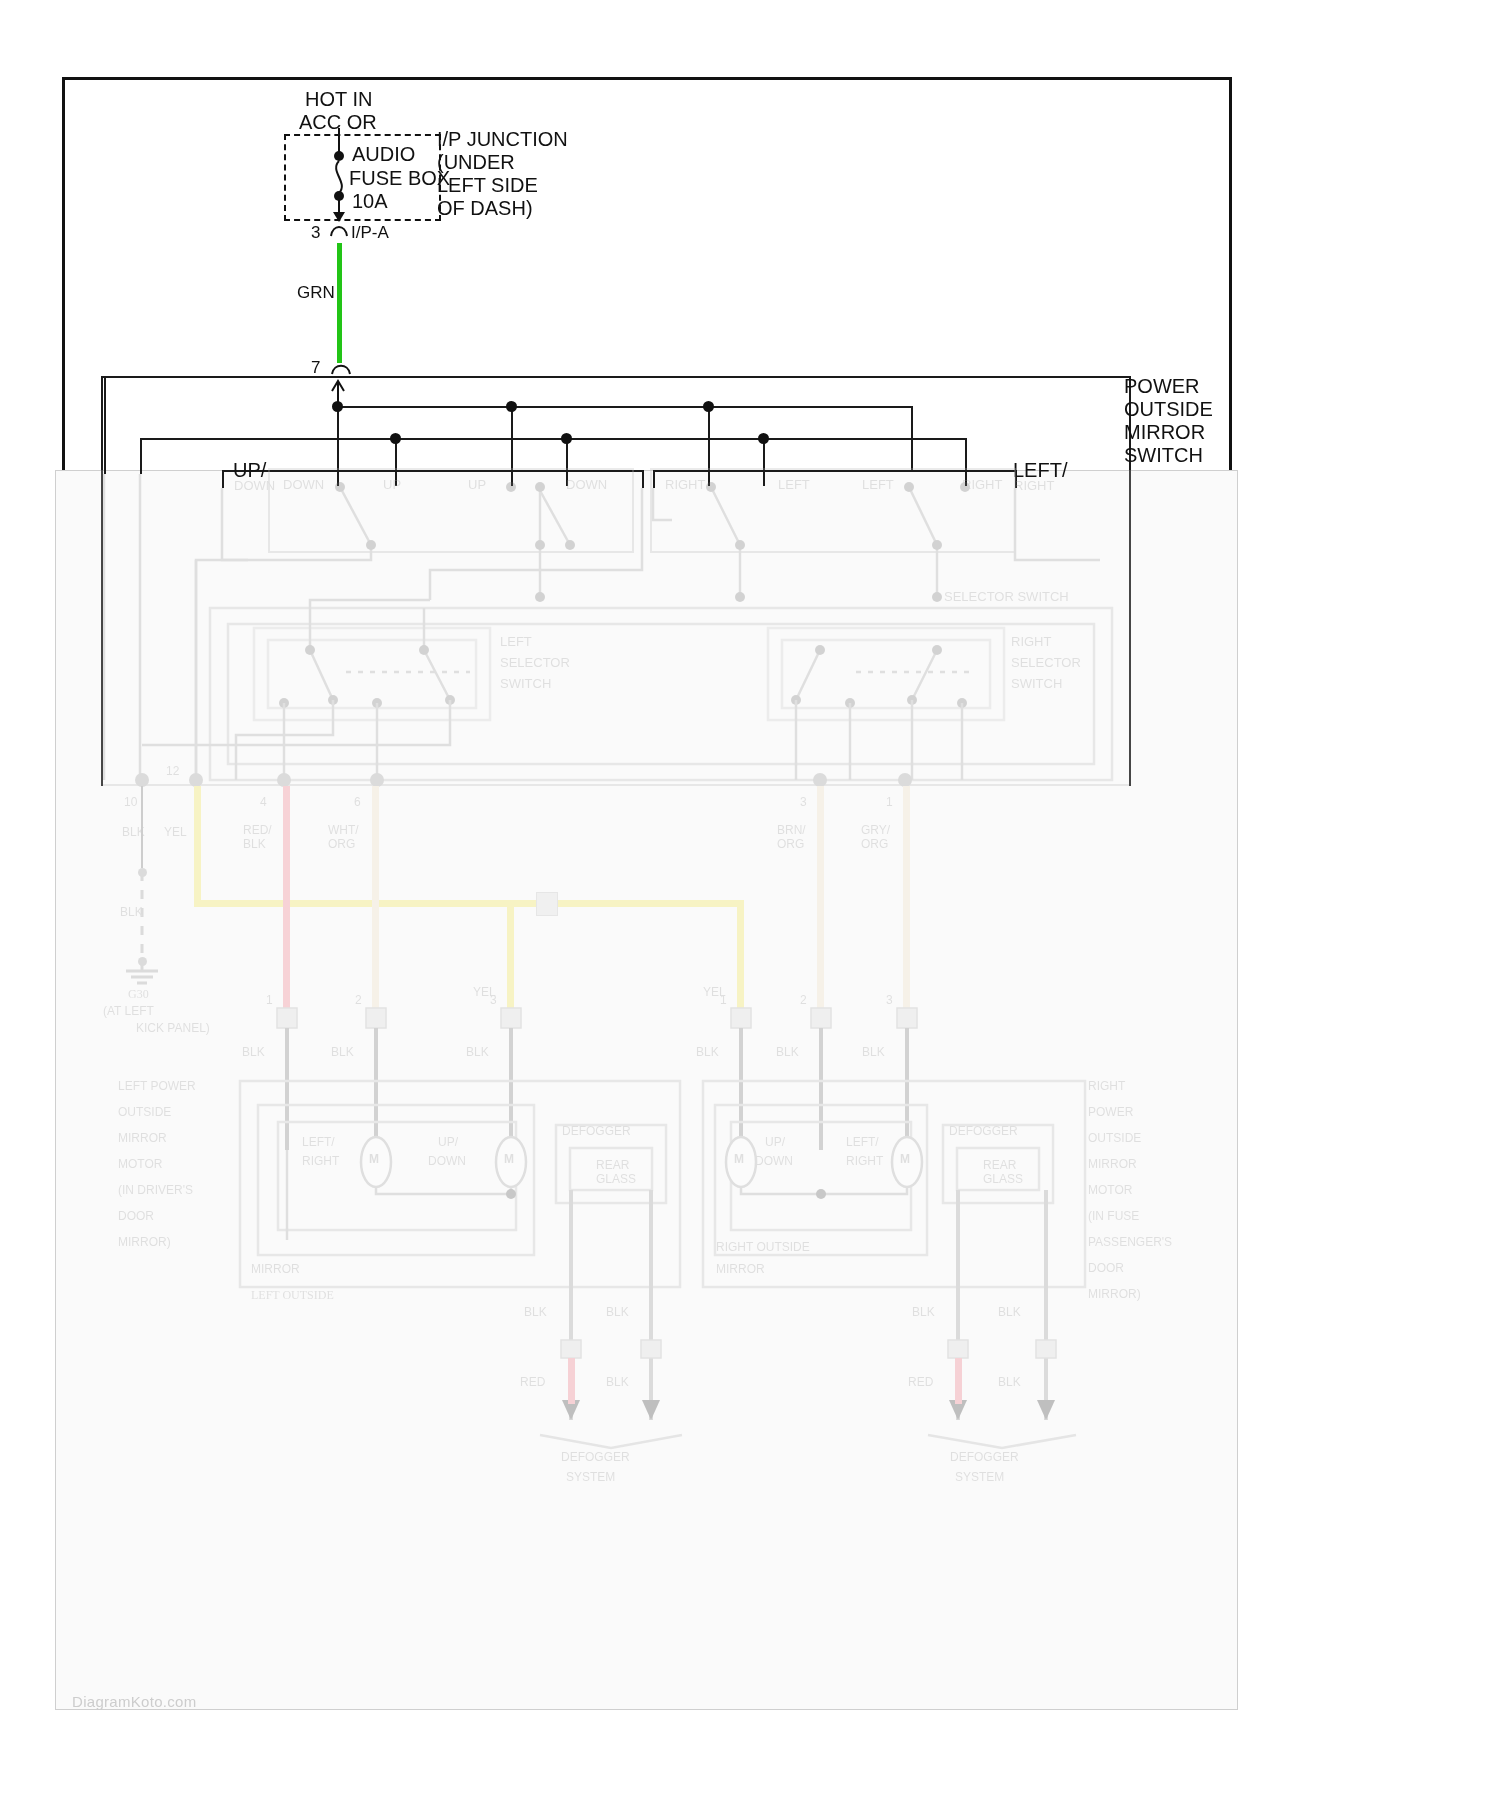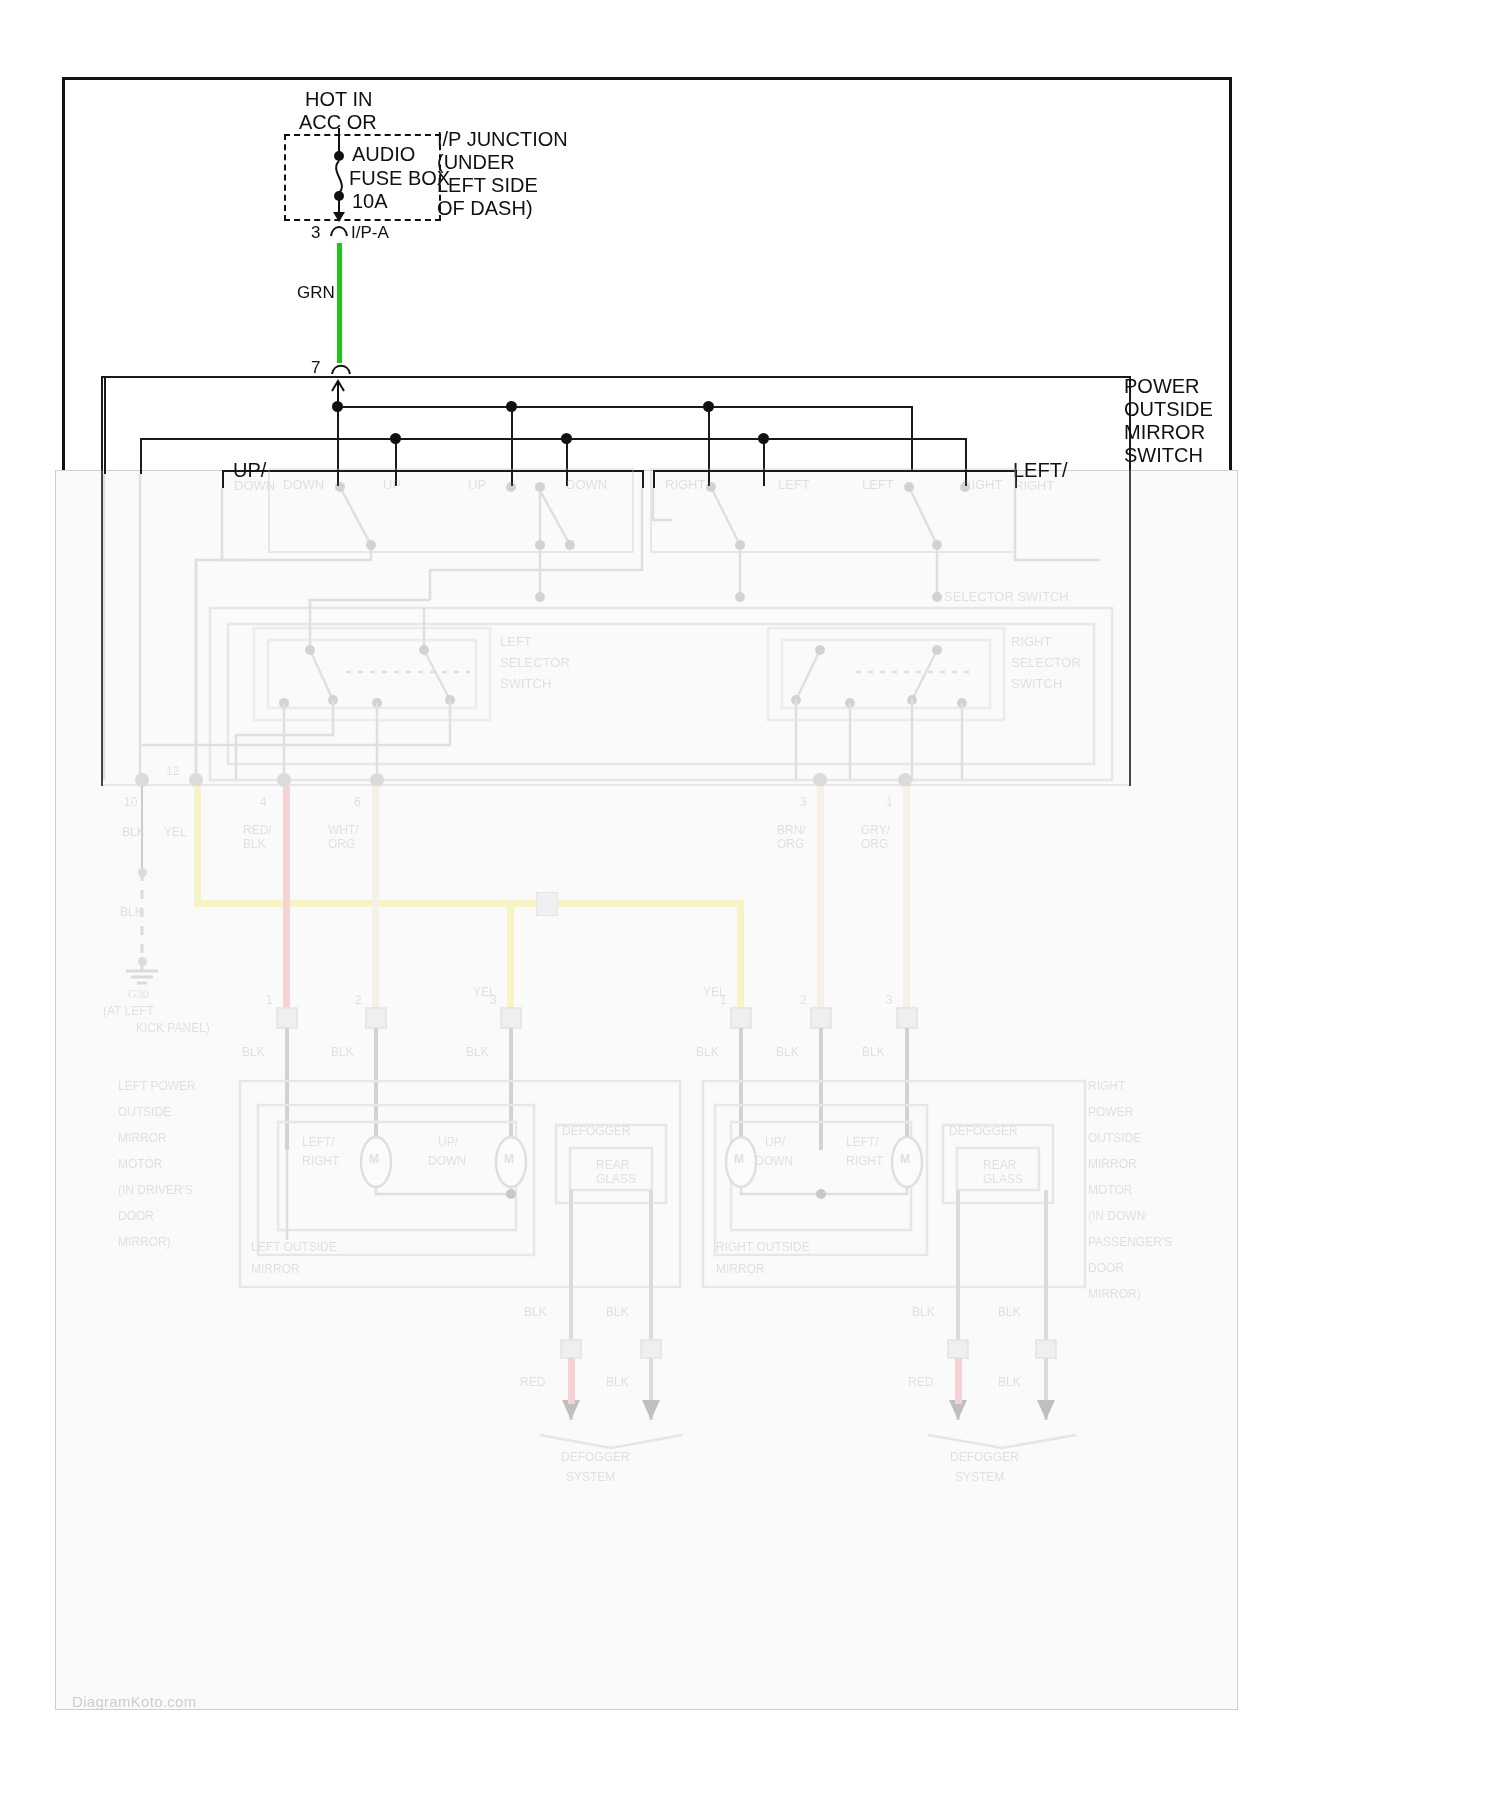--- a/index.html
+++ b/index.html
@@ -427,29 +427,29 @@
     <div class="txt g2" style="left:302px;top:1154px;">RIGHT</div>
     <div class="txt g2" style="left:438px;top:1135px;">UP/</div>
     <div class="txt g2" style="left:428px;top:1154px;">DOWN</div>
     <div class="txt g2" style="left:369px;top:1152px;font-weight:bold;">M</div>
     <div class="txt g2" style="left:504px;top:1152px;font-weight:bold;">M</div>
 
     <div class="txt g2" style="left:562px;top:1124px;">DEFOGGER</div>
     <div class="txt g2" style="left:596px;top:1158px;">REAR</div>
     <div class="txt g2" style="left:596px;top:1172px;">GLASS</div>
 
-    <div class="txt g2" style="left:251px;top:1240px;">LEFT OUTSIDE</div>
+    <div class="txt g2" style="left:251px;top:1288px;font-family:Liberation Serif, serif;">LEFT OUTSIDE</div>
     <div class="txt g2" style="left:251px;top:1262px;">MIRROR</div>
 
     <div class="txt g2" style="left:1088px;top:1079px;">RIGHT</div>
     <div class="txt g2" style="left:1088px;top:1105px;">POWER</div>
     <div class="txt g2" style="left:1088px;top:1131px;">OUTSIDE</div>
     <div class="txt g2" style="left:1088px;top:1157px;">MIRROR</div>
     <div class="txt g2" style="left:1088px;top:1183px;">MOTOR</div>
-    <div class="txt g2" style="left:1088px;top:1209px;">(IN DOWN</div>
+    <div class="txt g2" style="left:1088px;top:1209px;">(IN FUSE</div>
     <div class="txt g2" style="left:1088px;top:1235px;">PASSENGER'S</div>
     <div class="txt g2" style="left:1088px;top:1261px;">DOOR</div>
     <div class="txt g2" style="left:1088px;top:1287px;">MIRROR)</div>
 
     <div class="txt g2" style="left:765px;top:1135px;">UP/</div>
     <div class="txt g2" style="left:755px;top:1154px;">DOWN</div>
     <div class="txt g2" style="left:846px;top:1135px;">LEFT/</div>
     <div class="txt g2" style="left:846px;top:1154px;">RIGHT</div>
     <div class="txt g2" style="left:734px;top:1152px;font-weight:bold;">M</div>
     <div class="txt g2" style="left:900px;top:1152px;font-weight:bold;">M</div>

